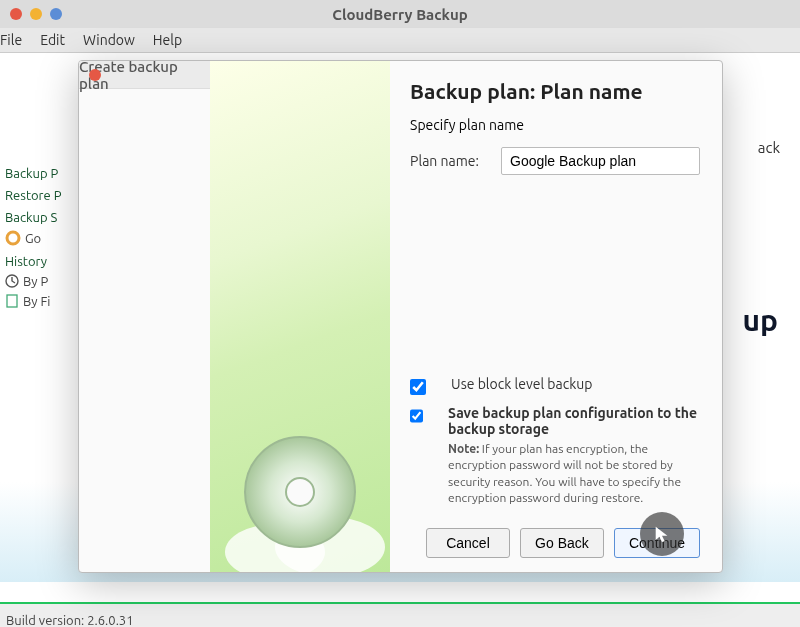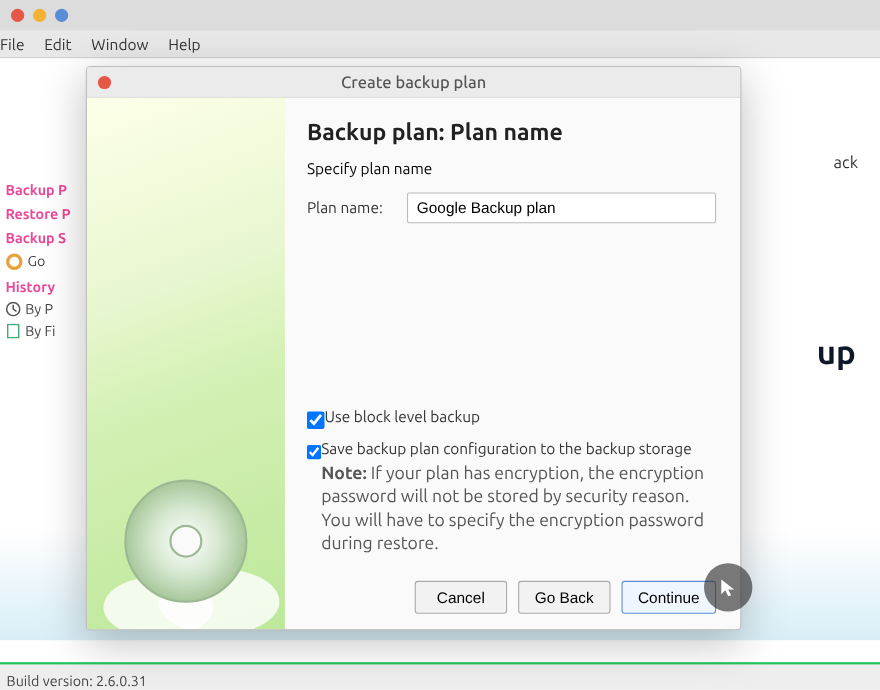--- a/index.html
+++ b/index.html
@@ -32,21 +32,21 @@
   }
   .menubar span { cursor: pointer; }
   .main-bg {
     position: absolute; top: 53px; left: 0; right: 0; bottom: 25px;
     background: #fff;
   }
   .sidebar {
     position: absolute; left: 5px; top: 105px; width: 85px;
     font-size: 13px; color: #444;
   }
-  .sidebar .sec-label { font-weight: 700; margin-top: 8px; color: #ec4899; }
+  .sidebar .sec-label { font-weight: 400; margin-top: 8px; color: #14532d; }
   .sidebar .item { margin-top: 6px; display: flex; align-items: center; gap: 4px; white-space: nowrap; overflow: hidden; }
   .sidebar svg { flex-shrink: 0; }
   .back-partial {
     position: absolute; right: 20px; top: 86px; font-size: 15px; color: #333;
   }
   .big-up {
     position: absolute; right: 22px; top: 250px; font-size: 30px; font-weight: 700; color: #0f172a;
   }
   .cloud-bg {
     position: absolute; left: 0; right: 0; bottom: 20px; height: 100px;
@@ -58,24 +58,24 @@
   }
   .buildbar {
     position: absolute; left: 0; bottom: 0; right: 0; height: 25px;
     background: #eee; font-size: 13px; color: #444;
     display: flex; align-items: flex-end; padding-left: 6px;
     border-top: 2px solid #22c55e;
   }
 
   
   .dialog {
-    position: absolute; left: 78px; top: 60px; width: 596px; height: 513px;
+    position: absolute; left: 78px; top: 60px; width: 645px; height: 513px;
     background: #fafafa; border: 1px solid #bbb; border-radius: 4px;
     box-shadow: 0 10px 40px rgba(0,0,0,.25);
-    display: flex; flex-direction: column;
+    display: flex; 
     overflow: hidden;
   }
   .dlg-titlebar {
     height: 28px; display: flex; align-items: center; justify-content: center;
     position: relative; background: #ebebeb; border-bottom: 1px solid #ddd;
     color: #555; font-weight: 500; font-size: 15px;
   }
   .dlg-titlebar .close {
     position: absolute; left: 10px; width: 12px; height: 12px; border-radius: 50%;
     background: #e55845;
@@ -100,24 +100,24 @@
     font-size: 21px; font-weight: 700; color: #222; margin-bottom: 14px;
   }
   .spec { font-size: 14px; margin-bottom: 14px; color: #000000; }
   .plan-row { display: flex; align-items: center; gap: 22px; }
   .plan-row label { font-size: 14px; white-space: nowrap; }
   .plan-row input[type=text] {
     flex: 1; height: 28px; padding: 2px 8px; font-size: 14px;
     border: 1px solid #bbb; border-radius: 2px; background: #fff;
   }
   .spacer { flex: 1; }
-  .check-row { display: flex; align-items: flex-start; gap: 0; margin-top: 10px; font-size: 14px; }
+  .check-row { display: flex; align-items: flex-start; gap: 25px; margin-top: 10px; font-size: 14px; }
   .check-row input { margin-top: 3px; width: 16px; height: 16px; }
-  .check-row .bold { font-weight: 400; }
-  .note { font-size: 16px; color: #555; margin-top: 4px; line-height: 1.35; }
+  .check-row .bold { font-weight: 700; }
+  .note { font-size: 12px; color: #555; margin-top: 4px; line-height: 1.35; }
   .note b { font-weight: 700; }
   .dlg-buttons {
     display: flex; justify-content: flex-end; gap: 10px; margin-top: 22px;
   }
   .btn {
     min-width: 84px; height: 30px; padding: 0 14px;
     background: #f2f2f2; border: 1px solid #aaa; border-radius: 3px;
     font-size: 14px; cursor: pointer;
   }
   .btn.primary { border-color: #5a8fd6; background: #f0f6ff; }
@@ -130,20 +130,21 @@
 </style>
 </head>
 <body>
 
 <div class="titlebar">
   <div class="traffic">
     <div class="dot red"></div>
     <div class="dot yellow"></div>
     <div class="dot blue"></div>
   </div>
+  <div class="title">CloudBerry Backup</div>
 </div>
 
 <div class="menubar">
   <span>File</span>
   <span>Edit</span>
   <span>Window</span>
   <span>Help</span>
 </div>
 
 <div class="main-bg">

